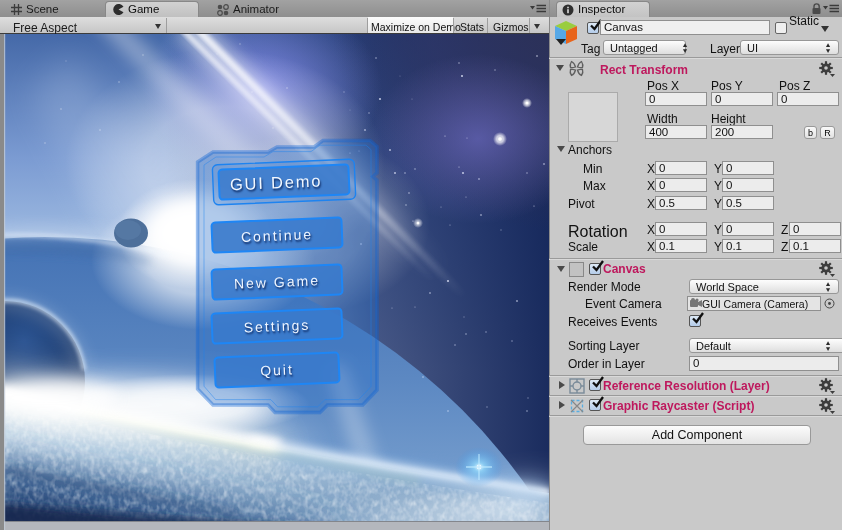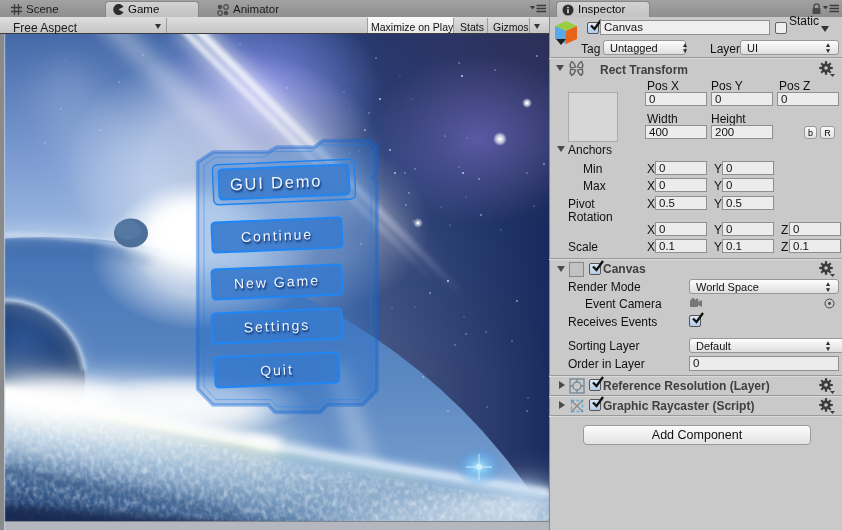--- a/index.html
+++ b/index.html
@@ -3,21 +3,21 @@
 html,body{margin:0;padding:0}
 body{width:842px;height:530px;position:relative;font-family:"Liberation Sans",sans-serif;background:#c9c9c9;overflow:hidden}
 .abs{position:absolute}
 .lbl{position:absolute;font-size:11.5px;color:#111;white-space:nowrap}
 .f{position:absolute;background:#ececec;border:1px solid #8f8f8f;font-size:11.5px;color:#111;padding:0 0 0 3px;line-height:12px;box-sizing:border-box}
 .dd{position:absolute;background:linear-gradient(#fdfdfd,#dedede);border:1px solid #979797;border-radius:3px;font-size:11px;color:#111;padding-left:6px;box-sizing:border-box}
 .dd:after{content:"";position:absolute;right:6px;top:3px;width:7px;height:9px;background:
  linear-gradient(#444,#444);background-size:0;
 }
 .arr{position:absolute;right:5px;top:1px;font-size:6.5px;color:#2a2a2a;letter-spacing:0;line-height:5.5px;transform:scaleX(1.1)}
-.hdr{position:absolute;font-size:12px;font-weight:bold;color:#404040;white-space:nowrap}
+.hdr{position:absolute;font-size:12px;font-weight:bold;color:#be185d;white-space:nowrap}
 .sep{position:absolute;left:0;width:293px;height:1px;background:#9a9a9a}
 .sep:after{content:"";position:absolute;top:1px;left:0;width:293px;height:1px;background:#d9d9d9}
 .tri{position:absolute;width:0;height:0}
 .chk{position:absolute;width:12px;height:12px;background:linear-gradient(#dde9f5,#b4ccea);border:1px solid #555;border-radius:2px;box-sizing:border-box}
 </style></head>
 <body>
 
 <div class="abs" id="gamepanel" style="left:0;top:0;width:549px;height:530px;background:#8f8f8f">
 
   <div class="abs" style="left:0;top:0;width:549px;height:17px;background:linear-gradient(#a2a2a2,#8e8e8e)"></div>
@@ -41,21 +41,21 @@
       <polygon points="0,2 5,2 2.5,5.5" fill="#3a3a3a"></polygon>
       <path d="M6.5 1.5 H16 M6.5 4.5 H16 M6.5 7.5 H16" stroke="#3a3a3a" stroke-width="1.6"></path>
     </svg>
 
   <div class="abs" style="left:0;top:17px;width:549px;height:17px;background:linear-gradient(#dedede,#c6c6c6);border-bottom:1px solid #3c3c3c;box-sizing:border-box"></div>
   <div class="abs" style="left:13px;top:21px;font-size:12px;color:#1b1b1b">Free Aspect</div>
   <div class="tri" style="left:155px;top:24px;border-left:3.5px solid transparent;border-right:3.5px solid transparent;border-top:5px solid #333"></div>
   <div class="abs" style="left:166px;top:18px;width:1px;height:15px;background:#9e9e9e"></div>
   <div class="abs" style="left:367px;top:18px;width:1px;height:15px;background:#9e9e9e"></div>
   <div class="abs" style="left:368px;top:17px;width:85px;height:16px;background:linear-gradient(#fbfbfb,#e8e8e8)"></div>
-  <div class="abs" style="left:371px;top:21px;font-size:10.5px;color:#111">Maximize on Play</div>
+  <div class="abs" style="left:371px;top:21px;font-size:10.5px;color:#111">Maximize on Demo</div>
   <div class="abs" style="left:453px;top:18px;width:1px;height:15px;background:#9e9e9e"></div>
   <div class="abs" style="left:460px;top:21px;font-size:10.5px;color:#111">Stats</div>
   <div class="abs" style="left:487px;top:18px;width:1px;height:15px;background:#9e9e9e"></div>
   <div class="abs" style="left:493px;top:21px;font-size:10.5px;color:#111">Gizmos</div>
   <div class="abs" style="left:529px;top:18px;width:1px;height:15px;background:#9e9e9e"></div>
   <div class="tri" style="left:534px;top:24px;border-left:3.5px solid transparent;border-right:3.5px solid transparent;border-top:5px solid #333"></div>
 
   <div class="abs" id="viewport" style="left:0;top:34px;width:549px;height:496px;overflow:hidden"><svg width="549" height="496" viewBox="0 0 549 496" xmlns="http://www.w3.org/2000/svg">
 <defs>
   <linearGradient id="sky" x1="0" y1="0" x2="0" y2="1">
@@ -389,21 +389,21 @@
   <div class="lbl" style="left:34px;top:179px;font-size:12px">Max</div>
   <div class="lbl" style="left:98px;top:179px;font-size:12px">X</div>
   <div class="f" style="left:106px;top:178px;width:52px;height:14px">0</div>
   <div class="lbl" style="left:165px;top:179px;font-size:12px">Y</div>
   <div class="f" style="left:173px;top:178px;width:52px;height:14px">0</div>
   <div class="lbl" style="left:19px;top:197px;font-size:12px">Pivot</div>
   <div class="lbl" style="left:98px;top:197px;font-size:12px">X</div>
   <div class="f" style="left:106px;top:196px;width:52px;height:14px">0.5</div>
   <div class="lbl" style="left:165px;top:197px;font-size:12px">Y</div>
   <div class="f" style="left:173px;top:196px;width:52px;height:14px">0.5</div>
-  <div class="lbl" style="left:19px;top:210px;font-size:12px">Rotation</div>
+  <div class="lbl" style="left:19px;top:223px;font-size:16px">Rotation</div>
   <div class="lbl" style="left:98px;top:223px;font-size:12px">X</div>
   <div class="f" style="left:106px;top:222px;width:52px;height:14px">0</div>
   <div class="lbl" style="left:165px;top:223px;font-size:12px">Y</div>
   <div class="f" style="left:173px;top:222px;width:52px;height:14px">0</div>
   <div class="lbl" style="left:232px;top:223px;font-size:12px">Z</div>
   <div class="f" style="left:240px;top:222px;width:52px;height:14px">0</div>
   <div class="lbl" style="left:19px;top:240px;font-size:12px">Scale</div>
   <div class="lbl" style="left:98px;top:240px;font-size:12px">X</div>
   <div class="f" style="left:106px;top:239px;width:52px;height:14px">0.1</div>
   <div class="lbl" style="left:165px;top:240px;font-size:12px">Y</div>
@@ -416,20 +416,21 @@
   <div class="abs" style="left:20px;top:262px;width:15px;height:15px;background:#c2c2c2;border:1px solid #888;box-sizing:border-box"></div>
   <div class="chk" style="left:40px;top:263px"></div>
   <svg class="abs" style="left:41px;top:258px" width="16" height="16">
       <path d="M3 8.5 L6.5 12 L13 3" stroke="#101010" stroke-width="2.3" fill="none"></path>
     </svg>
   <div class="hdr" style="left:54px;top:262px">Canvas</div>
   <div class="lbl" style="left:19px;top:280px;font-size:12px">Render Mode</div>
   <div class="dd" style="left:140px;top:279px;width:150px;height:15px;line-height:14px">World Space</div>
   <div class="arr" style="left:276px;top:281px">▲<br>▼</div>
   <div class="lbl" style="left:36px;top:297px;font-size:12px">Event Camera</div>
+  <div class="f" style="left:138px;top:296px;width:134px;height:15px;background:#e4e4e4;font-size:10.5px;line-height:14px;padding-left:14px">GUI Camera (Camera)</div>
   <svg class="abs" style="left:141px;top:298px" width="12" height="10" viewBox="0 0 12 10">
       <rect x="0" y="2" width="8" height="7" rx="1" fill="#777"></rect>
       <polygon points="8,4 12,2 12,9 8,7" fill="#777"></polygon>
       <circle cx="3" cy="2" r="2" fill="#777"></circle>
       <circle cx="7" cy="2" r="1.6" fill="#777"></circle>
     </svg>
   <svg class="abs" style="left:275px;top:298px" width="11" height="11">
       <circle cx="5.5" cy="5.5" r="4.5" fill="none" stroke="#444" stroke-width="1"></circle>
       <circle cx="5.5" cy="5.5" r="1.4" fill="#444"></circle>
     </svg>

